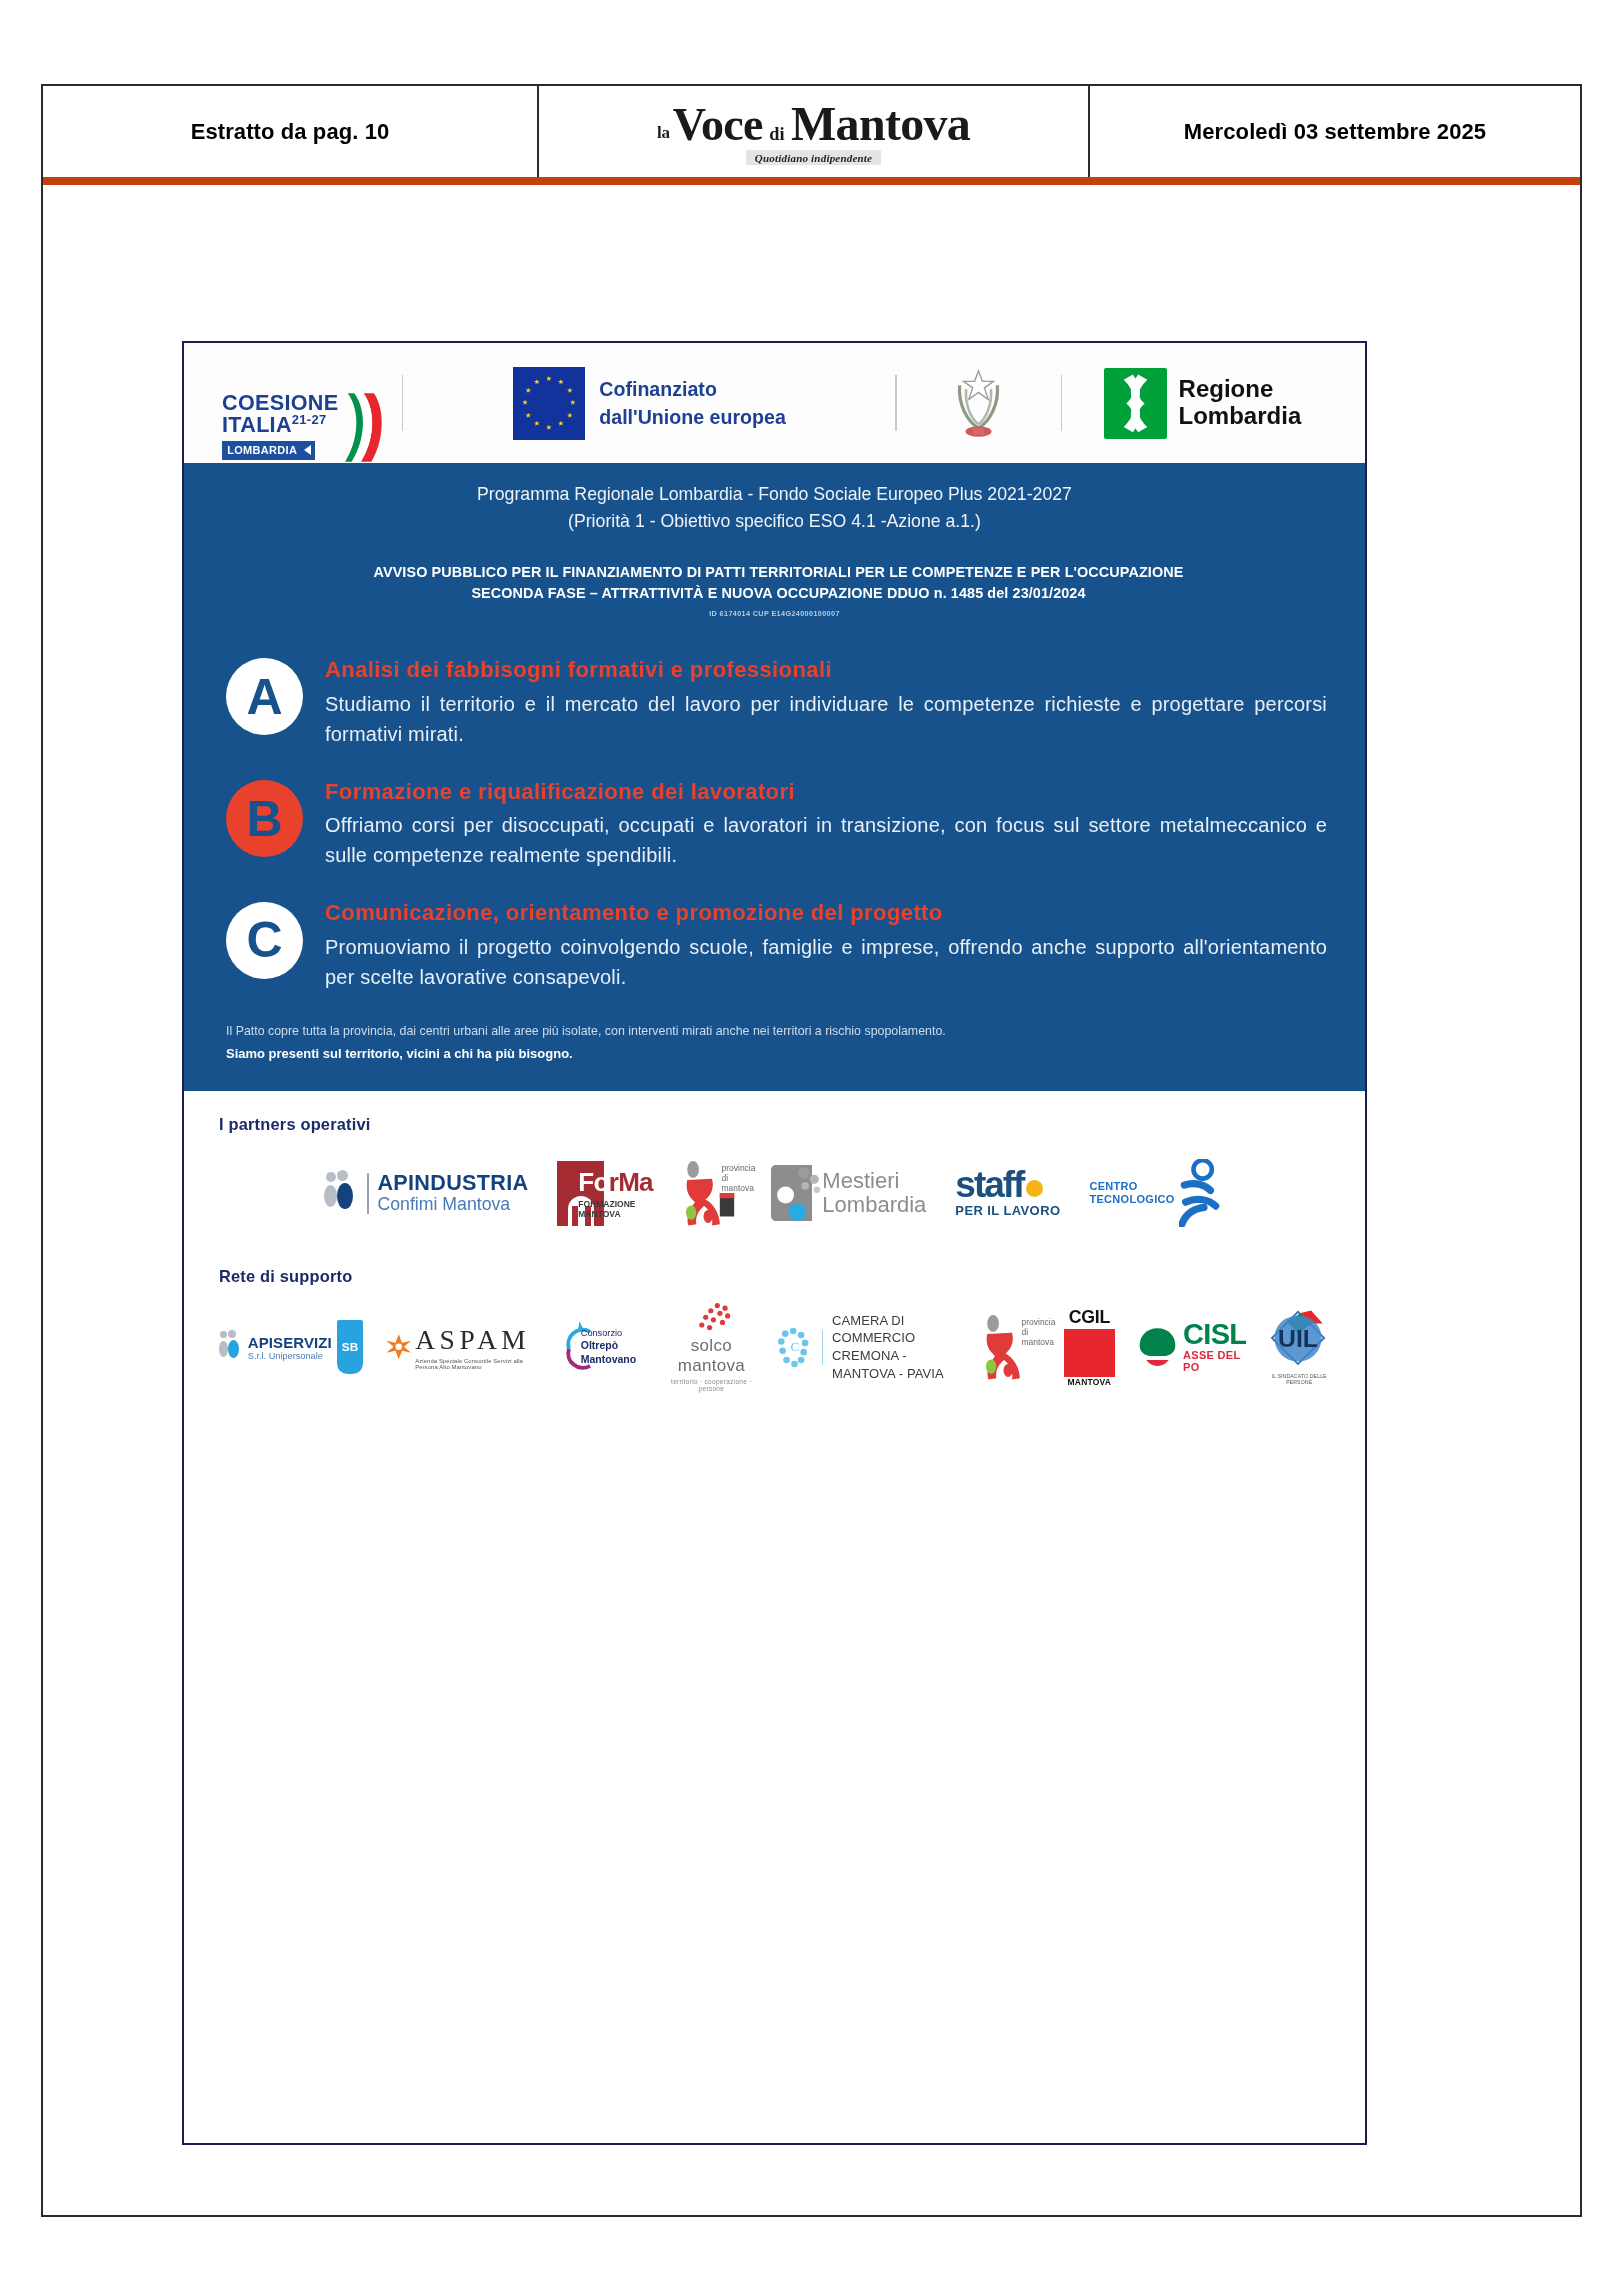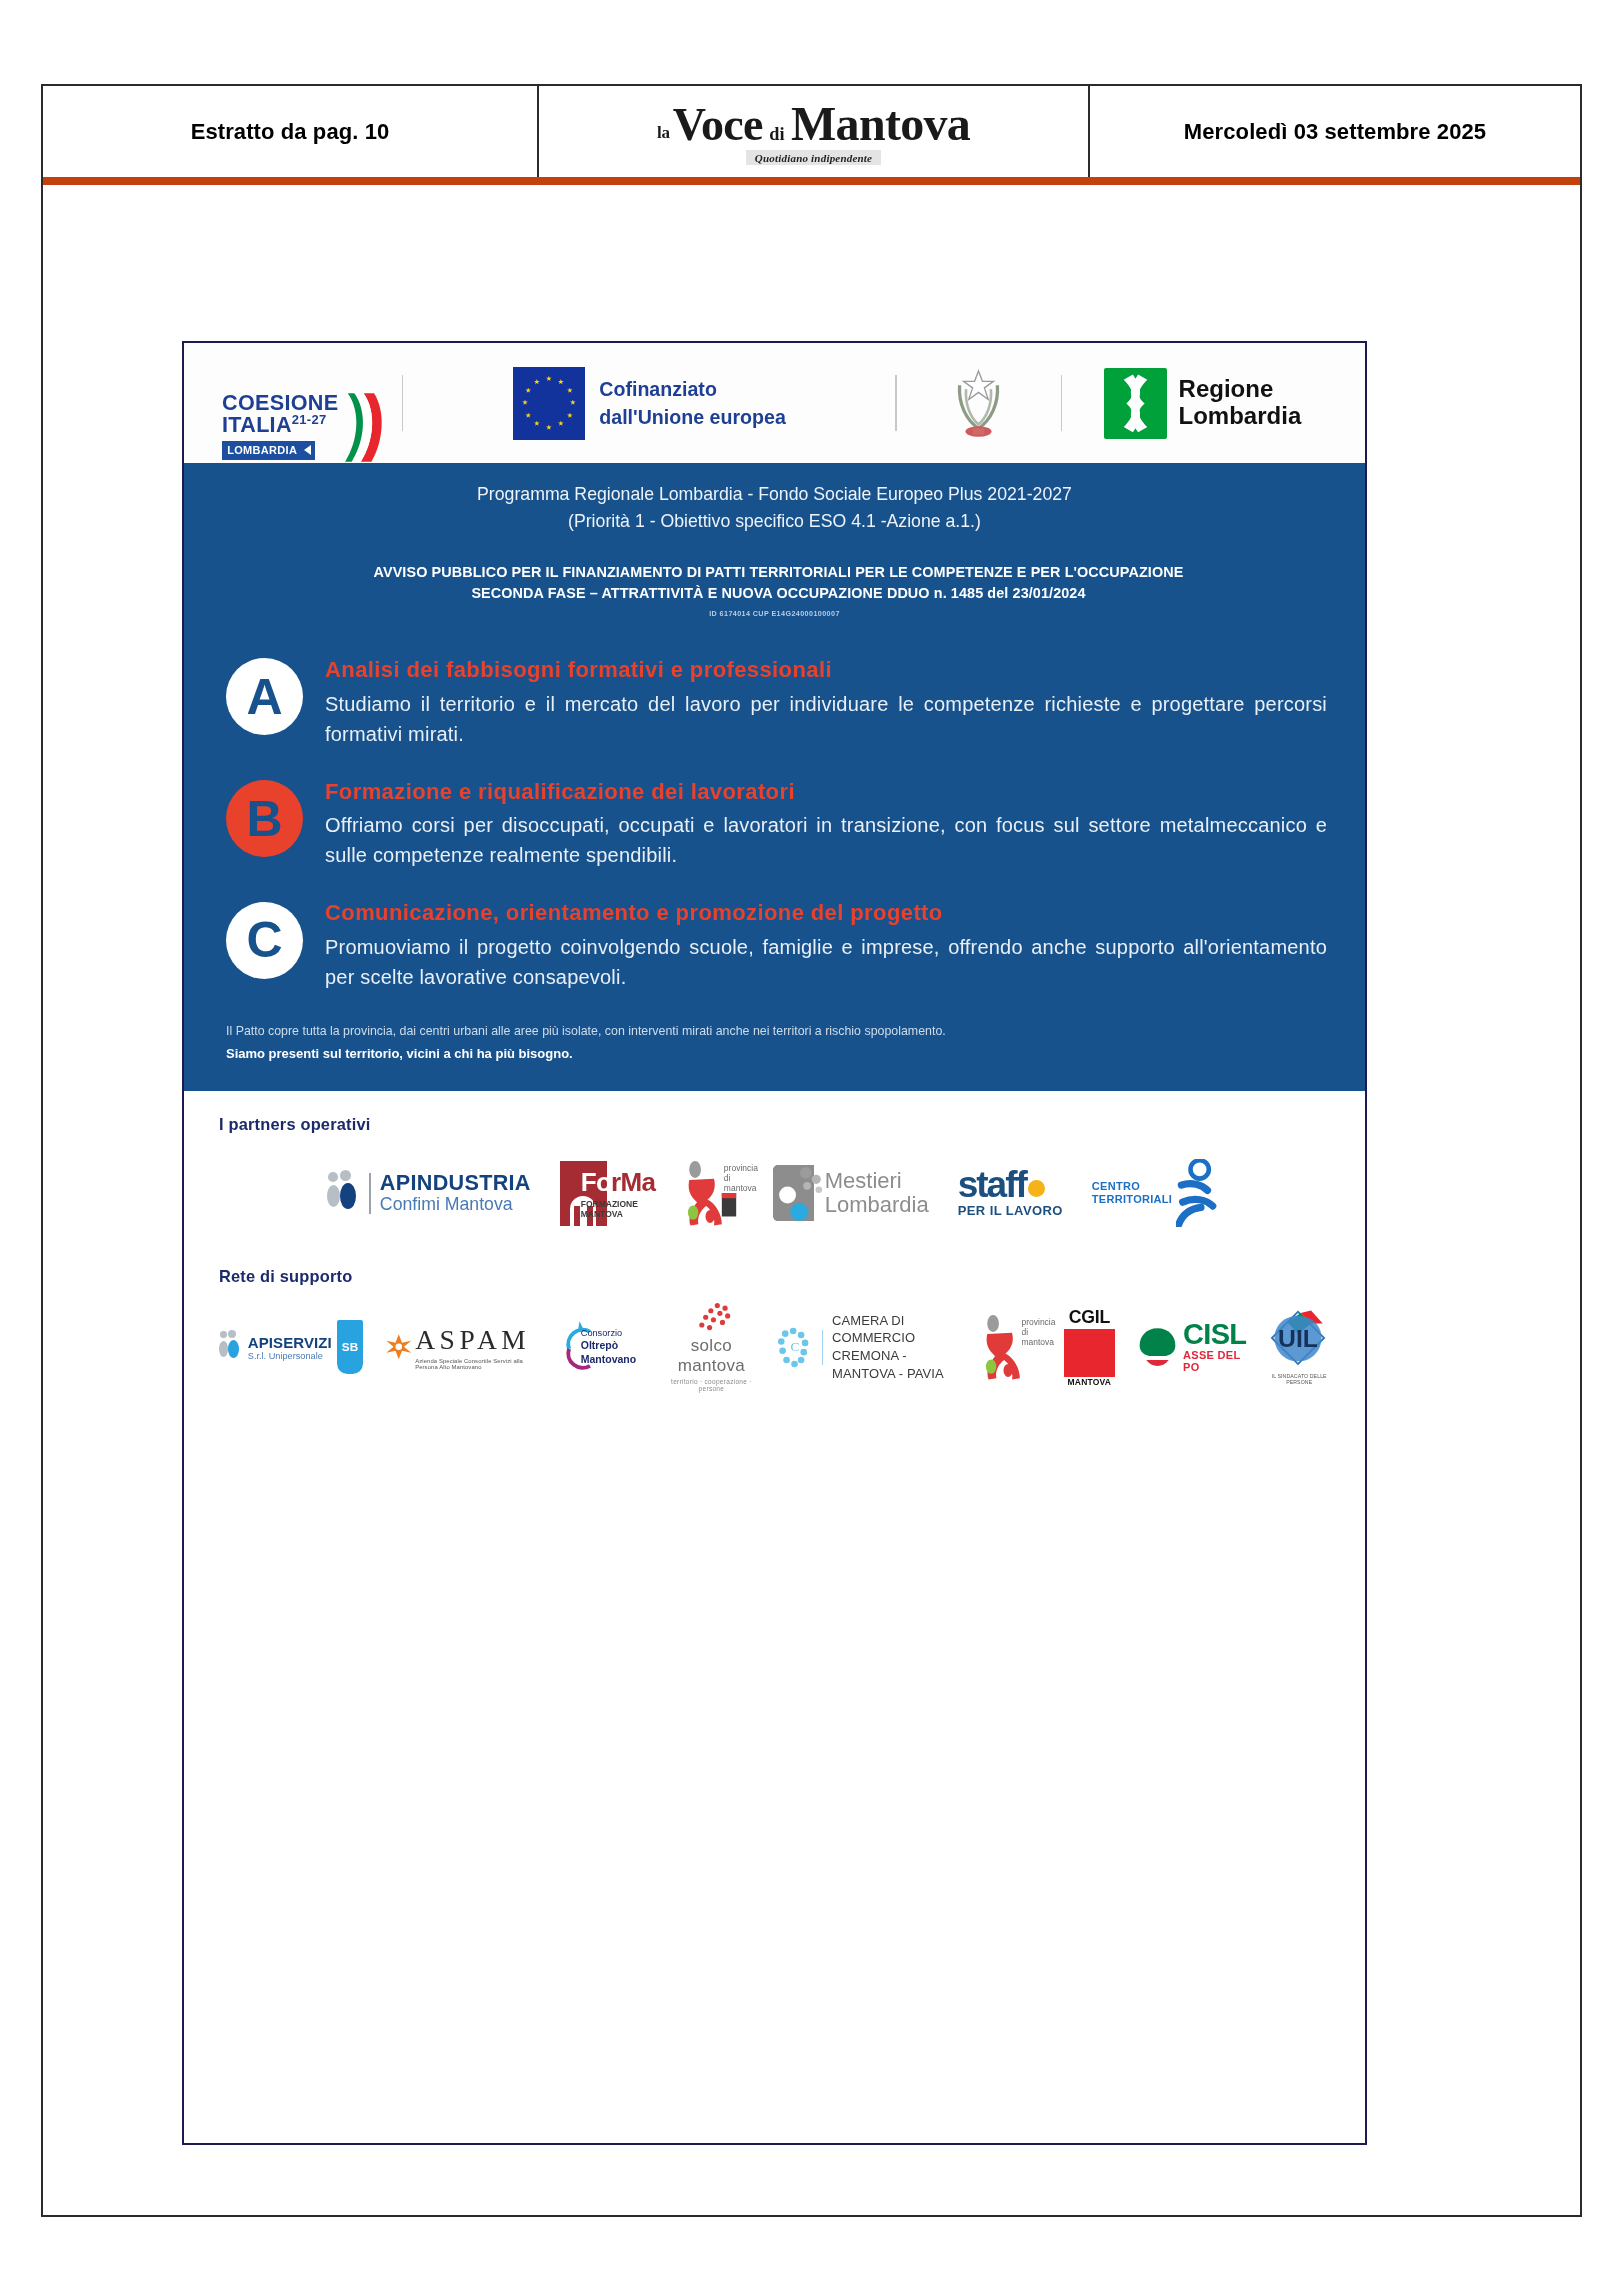--- a/index.html
+++ b/index.html
@@ -515,21 +515,21 @@
             <div class="staff-word">
               <span>staff</span><span class="staff-dot"></span>
             </div>
             <div class="staff-sub">PER IL LAVORO</div>
           </div>
         </div>
 
         <div class="logo">
           <div class="ct-txt">
             <div>CENTRO</div>
-            <div>TERRITORIALI</div>
+            <div>TECNOLOGICO</div>
           </div>
           <div class="ct-mark">
             <svg width="46" height="68" viewBox="0 0 70 104">
               <circle cx="36" cy="16" r="14" fill="none" stroke="#1b6fc4" stroke-width="7"></circle>
               <path d="M8 40 C24 34 40 40 48 48" stroke="#1b6fc4" stroke-width="11" fill="none" stroke-linecap="round"></path>
               <path d="M10 66 C28 58 46 62 56 72" stroke="#1b6fc4" stroke-width="11" fill="none" stroke-linecap="round"></path>
               <path d="M4 100 C10 84 22 76 38 74" stroke="#1b6fc4" stroke-width="11" fill="none" stroke-linecap="round"></path>
             </svg>
           </div>
         </div>

